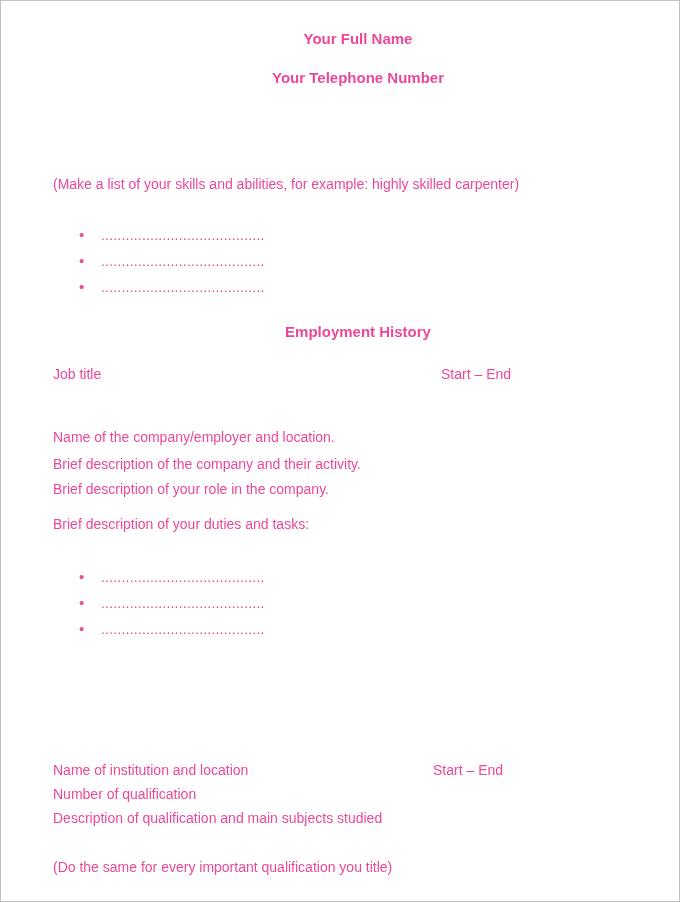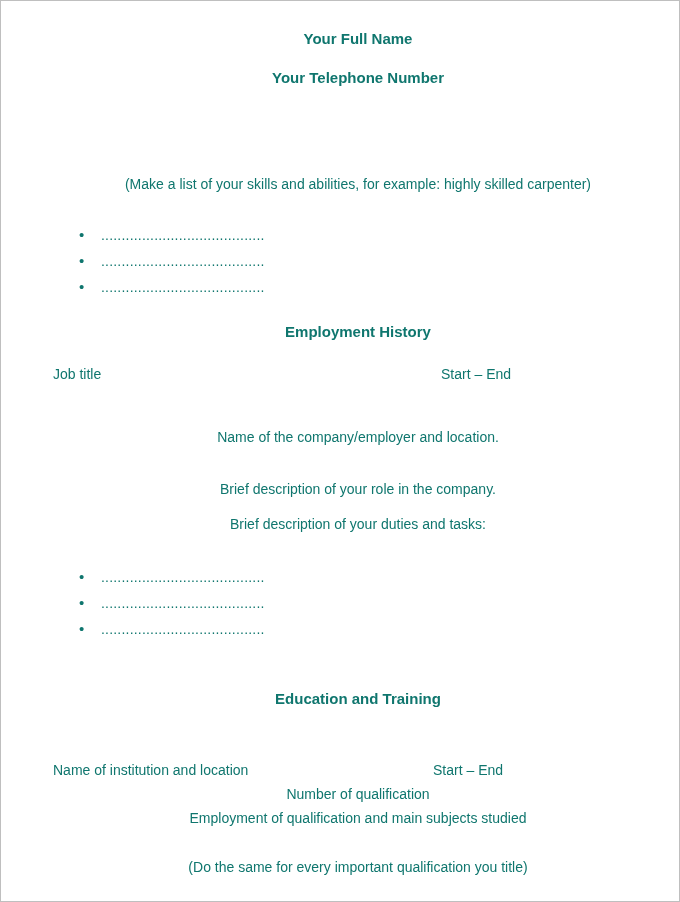--- a/index.html
+++ b/index.html
@@ -9,30 +9,29 @@
   }
   .page {
     position: relative;
     width: 680px;
     height: 902px;
     box-sizing: border-box;
     background: #ffffff;
     border: 1px solid #bfbfbf;
     font-family: "Liberation Sans", sans-serif;
     font-size: 14px;
-    color: #0f766e;
+    color: #ec4899;
     overflow: hidden;
   }
   .line {
     position: absolute;
     left: 52px;
     right: 16px;
     line-height: 17px;
     white-space: nowrap;
-    text-align: center;
   }
   .center {
     text-align: center;
   }
   .bold {
     font-weight: 700;
     font-size: 15px;
   }
   .row {
     position: absolute;
@@ -92,40 +91,40 @@
   </div>
 
   <div class="line center bold" style="top:322px">Employment History</div>
 
   <div class="row" style="top:365px">
     <span class="col-left">Job title</span>
     <span class="col-right" style="left:388px">Start – End</span>
   </div>
 
   <div class="line" style="top:428px">Name of the company/employer and location.</div>
+  <div class="line" style="top:455px">Brief description of the company and their activity.</div>
   <div class="line" style="top:480px">Brief description of your role in the company.</div>
   <div class="line" style="top:515px">Brief description of your duties and tasks:</div>
 
   <div class="bullet-row" style="top:567px">
     <span class="marker">•</span>
     <span class="dots">........................................</span>
   </div>
   <div class="bullet-row" style="top:593px">
     <span class="marker">•</span>
     <span class="dots">........................................</span>
   </div>
   <div class="bullet-row" style="top:619px">
     <span class="marker">•</span>
     <span class="dots">........................................</span>
   </div>
 
-  <div class="line center bold" style="top:689px">Education and Training</div>
 
   <div class="row" style="top:761px">
     <span class="col-left">Name of institution and location</span>
     <span class="col-right" style="left:380px">Start – End</span>
   </div>
 
   <div class="line" style="top:785px">Number of qualification</div>
-  <div class="line" style="top:809px">Employment of qualification and main subjects studied</div>
+  <div class="line" style="top:809px">Description of qualification and main subjects studied</div>
   <div class="line" style="top:858px">(Do the same for every important qualification you title)</div>
 
 </div>
 
 </body></html>

